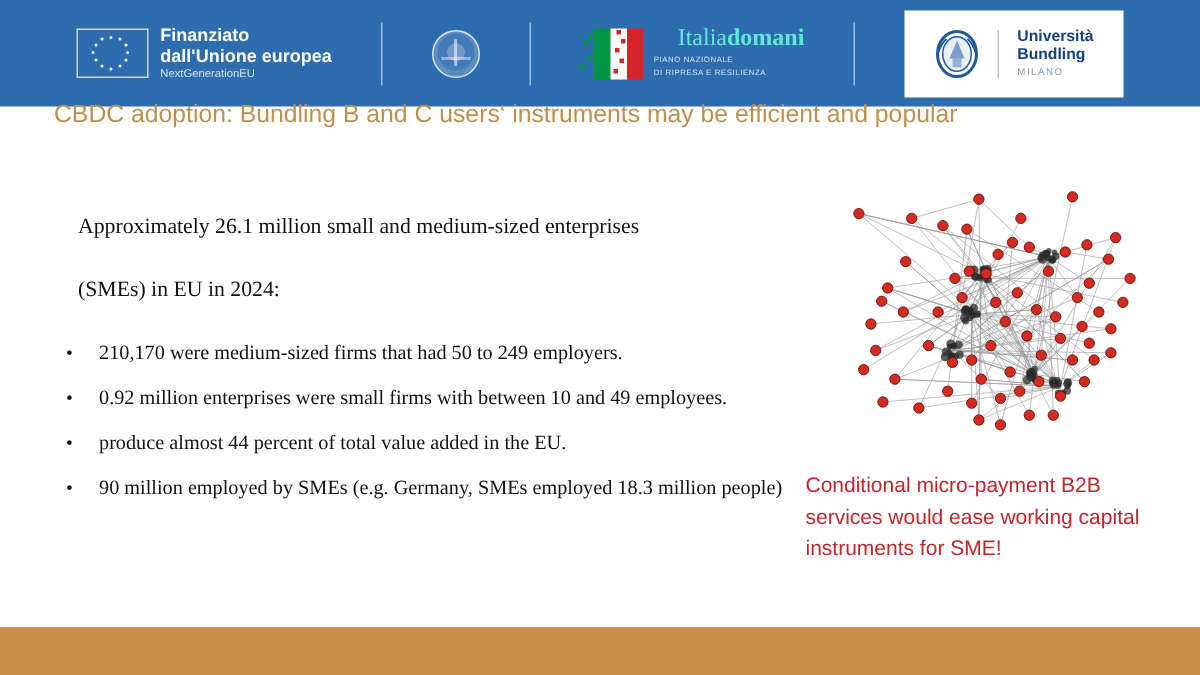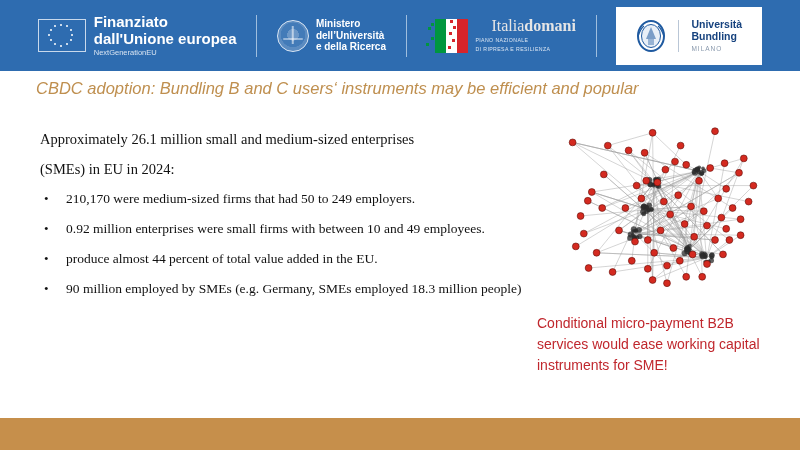--- a/index.html
+++ b/index.html
@@ -62,21 +62,21 @@
   }
   .eu-flag .star {
     position: absolute;
     width: 2px; height: 2px;
     background: #ffffff;
     border-radius: 50%;
   }
   .eu-text { line-height: 1.12; }
   .eu-l1, .eu-l2 {
     color: #ffffff;
-    font-size: 15px;
+    font-size: 12px;
     font-weight: bold;
     white-space: nowrap;
   }
   .eu-l3 {
     color: #d8e4f2;
     font-size: 7.5px;
     white-space: nowrap;
     margin-top: 1px;
   }
 
@@ -127,21 +127,21 @@
   }
   .ital-flag .b-green { left: 9px;  background: #00963F; }
   .ital-flag .b-white { left: 20px; background: #ffffff; }
   .ital-flag .b-red   { left: 31px; background: #D7242A; }
   .ital-flag .pix {
     position: absolute;
     width: 3px; height: 3px;
   }
   .ital-text { line-height: 1.05; }
   .ital-name {
-    color: #e5e5e5;
+    color: #5eead4;
     font-size: 16px;
     font-family: "Liberation Serif", serif;
     white-space: nowrap;
     margin-left: 16px;
   }
   .ital-name b { font-weight: bold; }
   .ital-sub {
     color: #dbe6f3;
     font-size: 5.2px;
     letter-spacing: 0.4px;
@@ -177,41 +177,40 @@
     color: #8898ac;
     font-size: 6.5px;
     letter-spacing: 1px;
     margin-top: 3px;
     white-space: nowrap;
   }
 
   
   .slide-title {
     position: absolute;
-    left: 36px; top: 79px;
+    left: 36px; top: 67px;
     width: 740px;
     color: #BF8F4F;
     font-size: 16.5px;
     font-family: "Liberation Sans", sans-serif;
     white-space: nowrap;
-    font-style: italic;
   }
 
   
   .body-col {
     position: absolute;
     left: 40px; top: 124px;
     width: 490px;
     font-family: "Liberation Serif", serif;
     color: #111111;
   }
   .para {
     font-size: 14.5px;
     line-height: 30px;
-    margin: 0;
+    margin: 12px;
   }
   .bullet-row {
     display: flex;
     align-items: flex-start;
     font-size: 13.5px;
     line-height: 30px;
   }
   .bullet-dot {
     flex: 0 0 auto;
     width: 22px;
@@ -278,25 +277,20 @@
             <div class="eu-l3">NextGenerationEU</div>
           </div>
         </div>
       </div>
 
       <div class="vsep"></div>
 
       <div class="logo-cell">
         <div class="min-logo">
           <div class="emblem"></div>
-          <div class="min-text">
-            <div>Ministero</div>
-            <div>dell’Università</div>
-            <div>e della Ricerca</div>
-          </div>
         </div>
       </div>
 
       <div class="vsep"></div>
 
       <div class="logo-cell">
         <div class="ital-logo">
           <div class="ital-flag">
             <span class="band b-green"></span>
             <span class="band b-white"></span>

